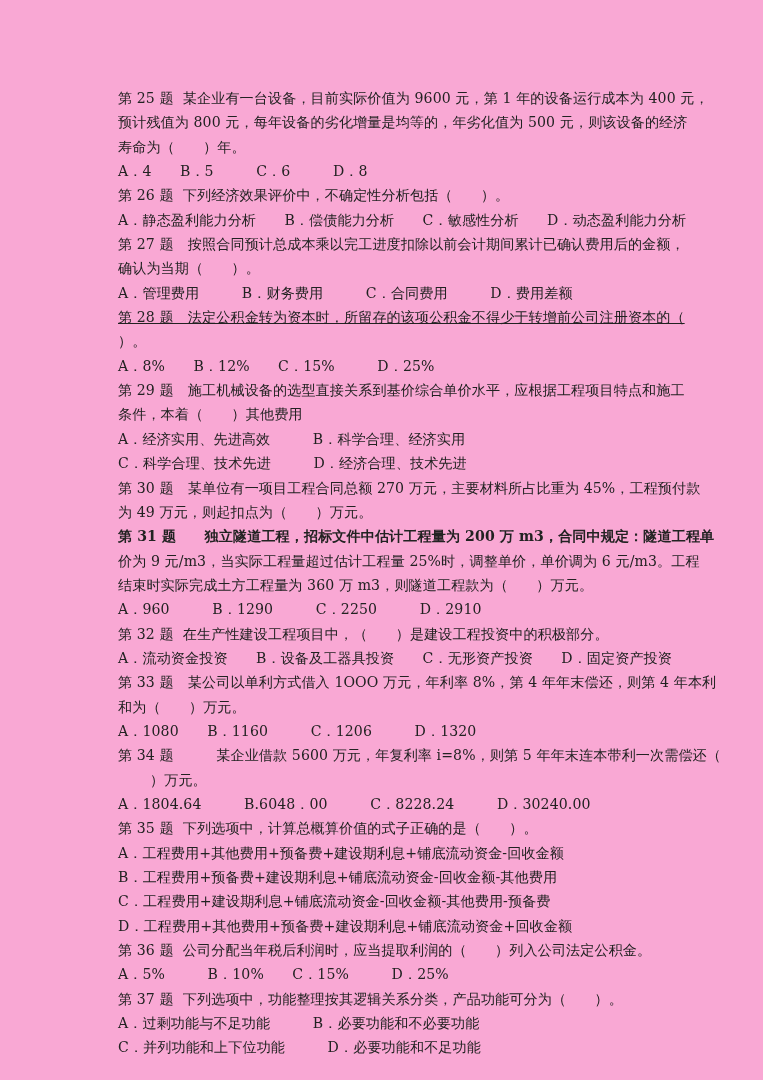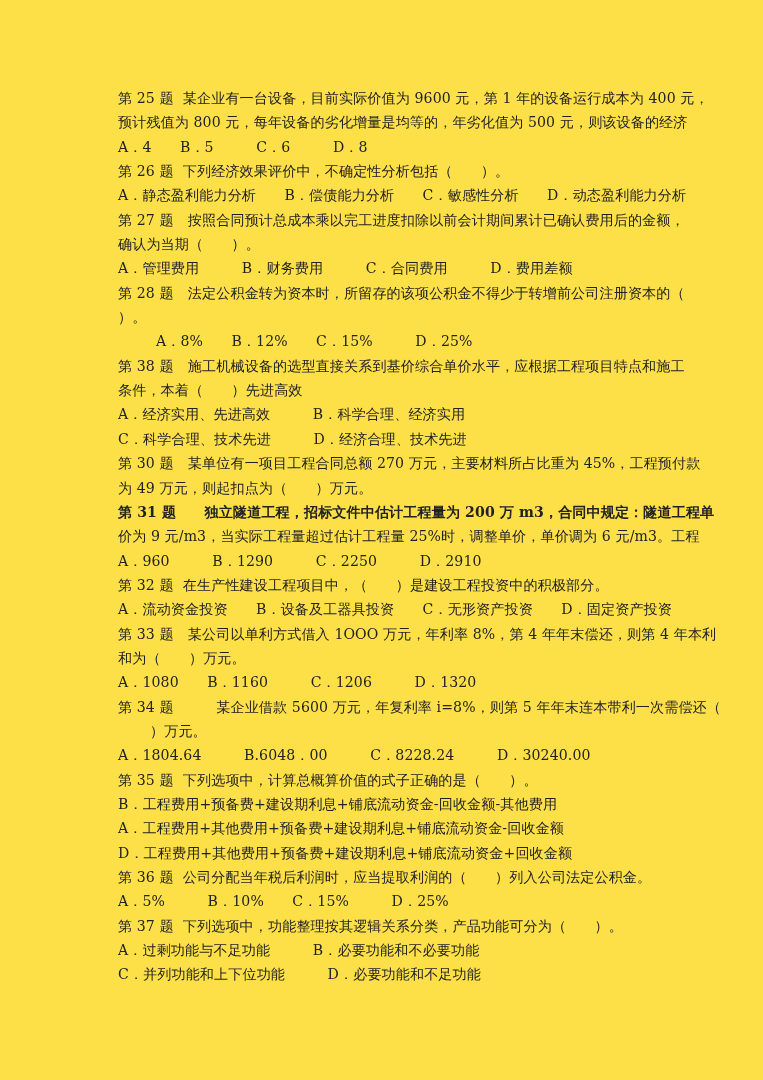--- a/index.html
+++ b/index.html
@@ -13,21 +13,21 @@
     height: 1080px;
     overflow: hidden;
     font-family: "DejaVu Serif", "Liberation Serif", serif;
     color: #1a1a1a;
     -webkit-font-smoothing: antialiased;
   }
   .page {
     position: relative;
     width: 763px;
     height: 1080px;
-    background: #fde047;
+    background: #f9a8d4;
     box-sizing: border-box;
     padding: 86px 113px 0 118px;
   }
   .doc-body {
     width: 532px;
   }
   
   .ln {
     display: block;
     font-size: 14.1px;
@@ -39,49 +39,52 @@
     font-weight: 400;
   }
 </style>
 </head>
 <body style="background: rgb(255, 255, 255);">
 
 <div class="page">
   <div class="doc-body">
     <div class="ln" style="color: rgb(34, 34, 34);">第 25 题  某企业有一台设备，目前实际价值为 9600 元，第 1 年的设备运行成本为 400 元，</div>
     <div class="ln" style="color: rgb(34, 34, 34);">预计残值为 800 元，每年设备的劣化增量是均等的，年劣化值为 500 元，则该设备的经济</div>
+    <div class="ln" style="color: rgb(34, 34, 34);">寿命为（　　）年。</div>
     <div class="ln" style="color: rgb(34, 34, 34);">A．4　　B．5　　　C．6　　　D．8</div>
     <div class="ln" style="color: rgb(34, 34, 34);">第 26 题  下列经济效果评价中，不确定性分析包括（　　）。</div>
     <div class="ln" style="color: rgb(34, 34, 34);">A．静态盈利能力分析　　B．偿债能力分析　　C．敏感性分析　　D．动态盈利能力分析</div>
     <div class="ln" style="color: rgb(34, 34, 34);">第 27 题　按照合同预计总成本乘以完工进度扣除以前会计期间累计已确认费用后的金额，</div>
     <div class="ln" style="color: rgb(34, 34, 34);">确认为当期（　　）。</div>
     <div class="ln" style="color: rgb(34, 34, 34);">A．管理费用　　　B．财务费用　　　C．合同费用　　　D．费用差额</div>
-    <div class="ln" style="color: rgb(34, 34, 34);">第 28 题　法定公积金转为资本时，所留存的该项公积金不得少于转增前公司注册资本的（</div>
+    <div class="ln" style="color: rgb(34, 34, 34); text-decoration: underline;">第 28 题　法定公积金转为资本时，所留存的该项公积金不得少于转增前公司注册资本的（</div>
     <div class="ln" style="color: rgb(34, 34, 34);">）。</div>
-    <div class="ln" style="color: rgb(34, 34, 34); margin-left: 38px;">A．8%　　B．12%　　C．15%　　　D．25%</div>
-    <div class="ln" style="color: rgb(34, 34, 34);">第 38 题　施工机械设备的选型直接关系到基价综合单价水平，应根据工程项目特点和施工</div>
-    <div class="ln" style="color: rgb(34, 34, 34);">条件，本着（　　）先进高效</div>
+    <div class="ln" style="color: rgb(34, 34, 34);">A．8%　　B．12%　　C．15%　　　D．25%</div>
+    <div class="ln" style="color: rgb(34, 34, 34);">第 29 题　施工机械设备的选型直接关系到基价综合单价水平，应根据工程项目特点和施工</div>
+    <div class="ln" style="color: rgb(34, 34, 34);">条件，本着（　　）其他费用</div>
     <div class="ln" style="color: rgb(34, 34, 34);">A．经济实用、先进高效　　　B．科学合理、经济实用</div>
     <div class="ln" style="color: rgb(34, 34, 34);">C．科学合理、技术先进　　　D．经济合理、技术先进</div>
     <div class="ln" style="color: rgb(34, 34, 34);">第 30 题　某单位有一项目工程合同总额 270 万元，主要材料所占比重为 45%，工程预付款</div>
     <div class="ln" style="color: rgb(34, 34, 34);">为 49 万元，则起扣点为（　　）万元。</div>
     <div class="ln" style="color: rgb(34, 34, 34); font-weight: bold;">第 31 题　　独立隧道工程，招标文件中估计工程量为 200 万 m3，合同中规定：隧道工程单</div>
     <div class="ln" style="color: rgb(34, 34, 34);">价为 9 元/m3，当实际工程量超过估计工程量 25%时，调整单价，单价调为 6 元/m3。工程</div>
+    <div class="ln" style="color: rgb(34, 34, 34);">结束时实际完成土方工程量为 360 万 m3，则隧道工程款为（　　）万元。</div>
     <div class="ln" style="color: rgb(34, 34, 34);">A．960　　　B．1290　　　C．2250　　　D．2910</div>
     <div class="ln" style="color: rgb(34, 34, 34);">第 32 题  在生产性建设工程项目中，（　　）是建设工程投资中的积极部分。</div>
     <div class="ln" style="color: rgb(34, 34, 34);">A．流动资金投资　　B．设备及工器具投资　　C．无形资产投资　　D．固定资产投资</div>
     <div class="ln" style="color: rgb(34, 34, 34);">第 33 题　某公司以单利方式借入 1OOO 万元，年利率 8%，第 4 年年末偿还，则第 4 年本利</div>
     <div class="ln" style="color: rgb(34, 34, 34);">和为（　　）万元。</div>
     <div class="ln" style="color: rgb(34, 34, 34);">A．1080　　B．1160　　　C．1206　　　D．1320</div>
     <div class="ln" style="color: rgb(34, 34, 34);">第 34 题　　　某企业借款 5600 万元，年复利率 i=8%，则第 5 年年末连本带利一次需偿还（</div>
     <div class="ln" style="color: rgb(34, 34, 34); margin-left: 32px;">）万元。</div>
     <div class="ln" style="color: rgb(34, 34, 34);">A．1804.64　　　B.6048．00　　　C．8228.24　　　D．30240.00</div>
     <div class="ln" style="color: rgb(34, 34, 34);">第 35 题  下列选项中，计算总概算价值的式子正确的是（　　）。</div>
+    <div class="ln" style="color: rgb(34, 34, 34);">A．工程费用+其他费用+预备费+建设期利息+铺底流动资金-回收金额</div>
     <div class="ln" style="color: rgb(34, 34, 34);">B．工程费用+预备费+建设期利息+铺底流动资金-回收金额-其他费用</div>
-    <div class="ln" style="color: rgb(34, 34, 34);">A．工程费用+其他费用+预备费+建设期利息+铺底流动资金-回收金额</div>
+    <div class="ln" style="color: rgb(34, 34, 34);">C．工程费用+建设期利息+铺底流动资金-回收金额-其他费用-预备费</div>
     <div class="ln" style="color: rgb(34, 34, 34);">D．工程费用+其他费用+预备费+建设期利息+铺底流动资金+回收金额</div>
     <div class="ln" style="color: rgb(34, 34, 34);">第 36 题  公司分配当年税后利润时，应当提取利润的（　　）列入公司法定公积金。</div>
     <div class="ln" style="color: rgb(34, 34, 34);">A．5%　　　B．10%　　C．15%　　　D．25%</div>
     <div class="ln" style="color: rgb(34, 34, 34);">第 37 题  下列选项中，功能整理按其逻辑关系分类，产品功能可分为（　　）。</div>
     <div class="ln" style="color: rgb(34, 34, 34);">A．过剩功能与不足功能　　　B．必要功能和不必要功能</div>
     <div class="ln" style="color: rgb(34, 34, 34);">C．并列功能和上下位功能　　　D．必要功能和不足功能</div>
 
   </div>
 </div>
 

